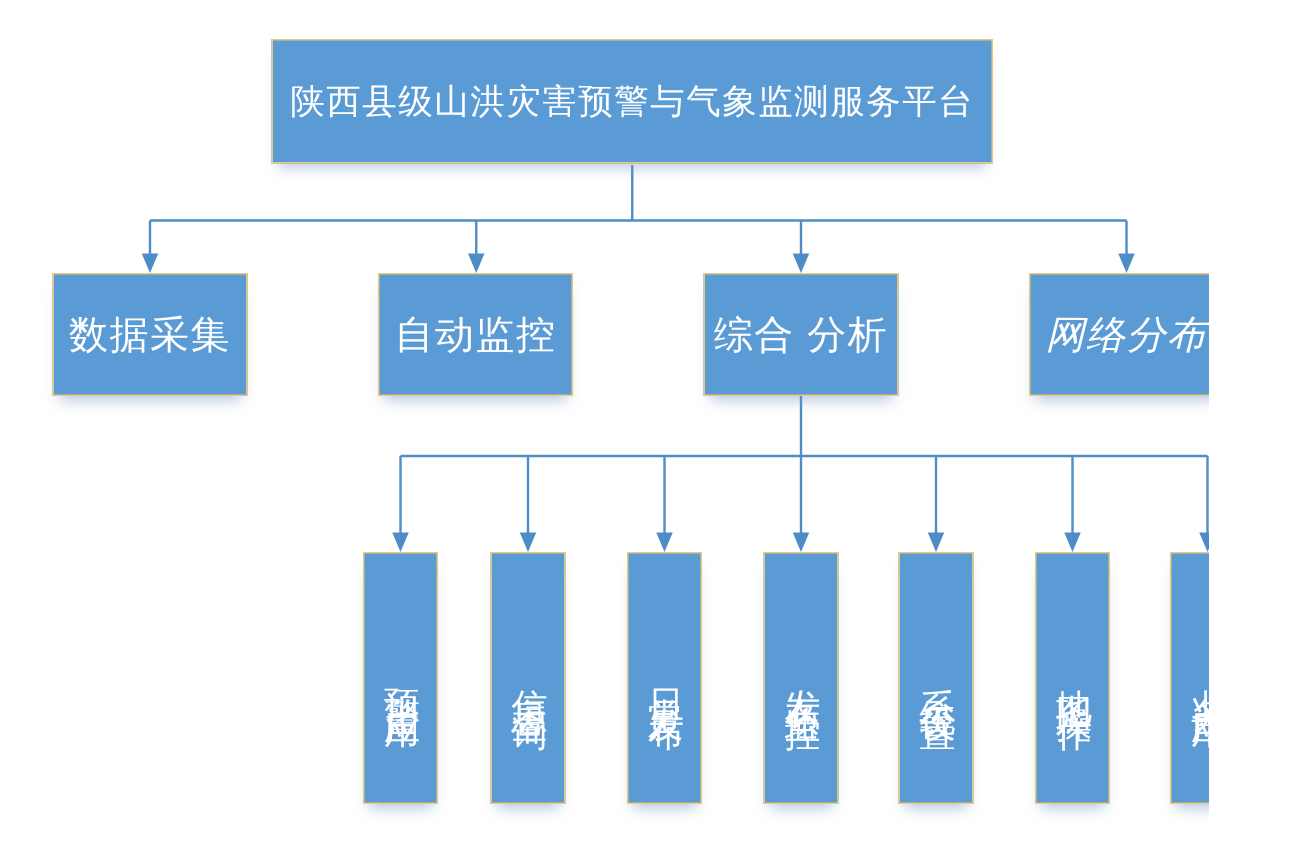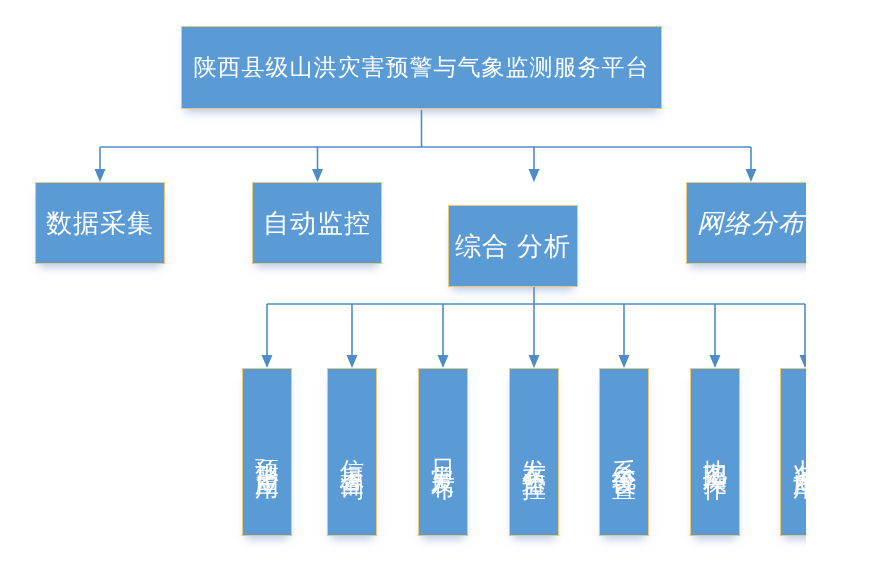--- a/index.html
+++ b/index.html
@@ -54,21 +54,21 @@
   }
   .l2 {
     top: 182px;
     width: 130px;
     height: 82px;
     font-size: 26px;
     letter-spacing: 1px;
   }
   .l2-0 { left: 35px; }
   .l2-1 { left: 252px; }
-  .l2-2 { left: 448px; margin-top: 23px; }
+  .l2-2 { left: 469px; }
   .l2-3 { left: 686px; font-style: italic; }
   .l3 {
     top: 368px;
     width: 50px;
     height: 168px;
     font-size: 24px;
     writing-mode: vertical-rl;
     text-orientation: upright;
     letter-spacing: 6px;
   }

